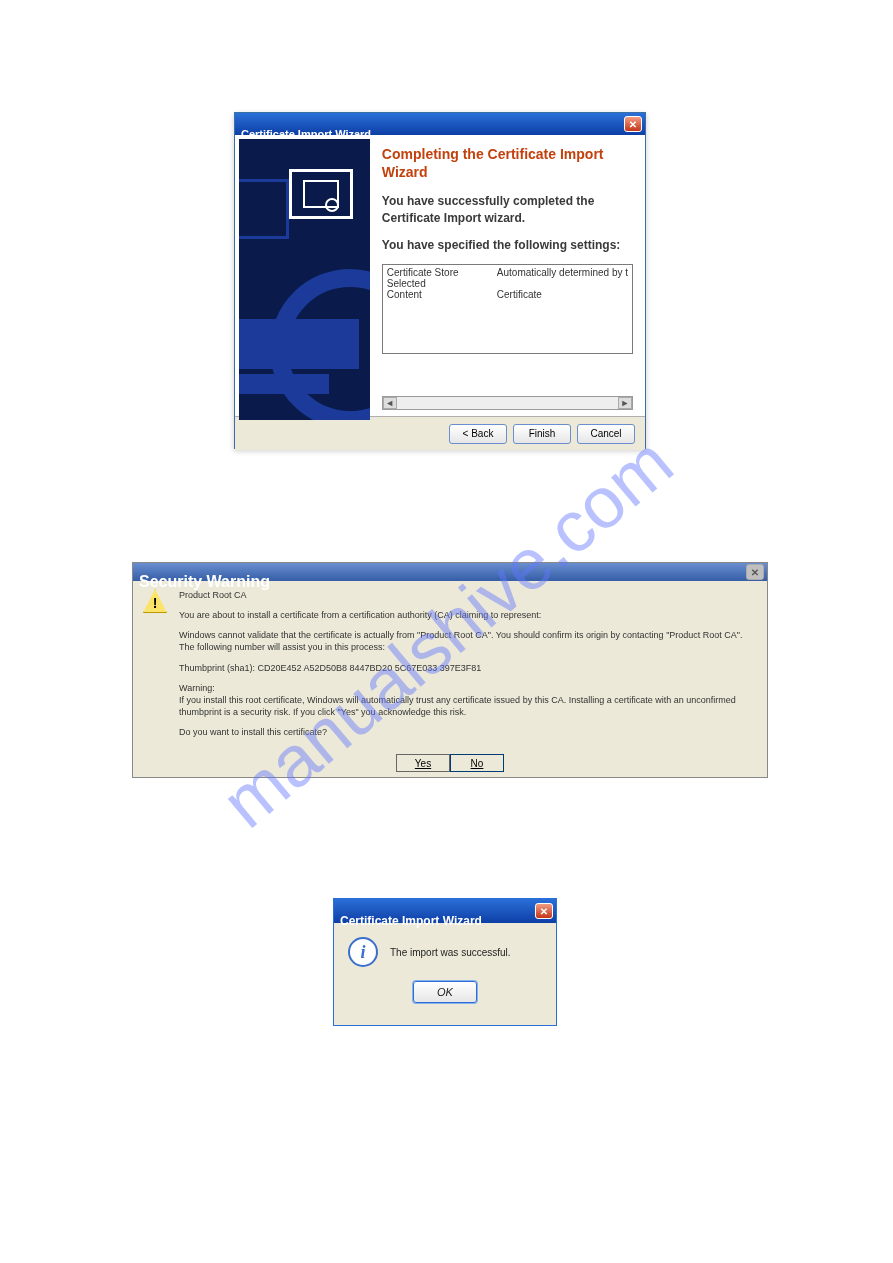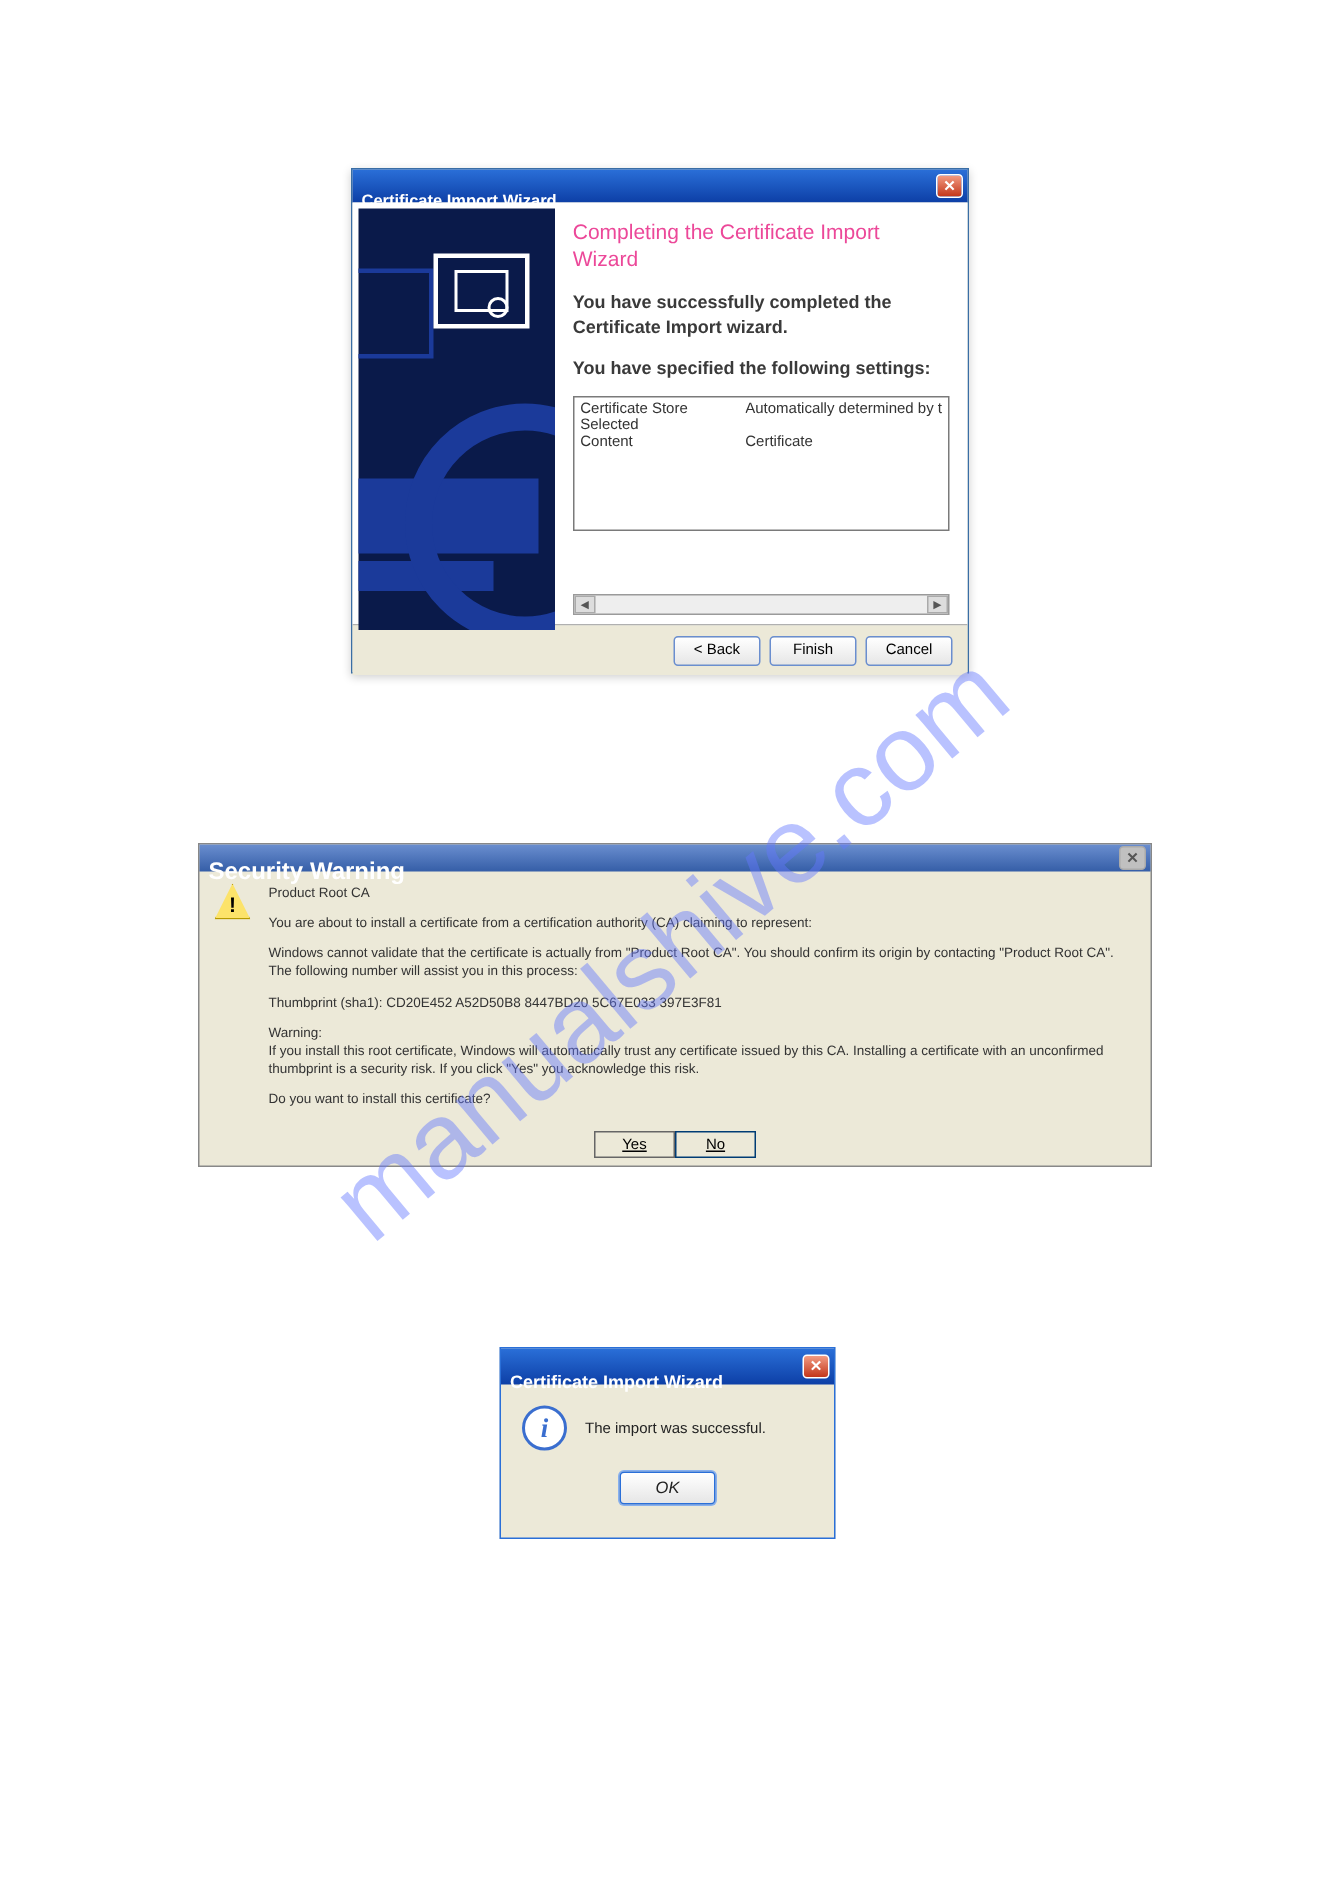--- a/index.html
+++ b/index.html
@@ -77,21 +77,21 @@
     position:relative;
   }
   .side-graphic .cert-inner::before{
     content:''; position:absolute; right:-2px; bottom:-6px;
     width:10px; height:10px; border:2px solid #fff; border-radius:50%;
   }
   .wizard1-right {
     flex: 1; padding: 10px 12px 6px 12px;
     display:flex; flex-direction:column;
   }
-  .wiz-heading { font-size: 14px; font-weight: normal; color:#ec4899; line-height:1.3; margin-bottom:12px; }
+  .wiz-heading { font-size: 14px; font-weight: bold; color:#c2410c; line-height:1.3; margin-bottom:12px; }
   .wiz-text { font-size: 12px; color:#3a3a3a; line-height:1.4; margin-bottom:10px;font-weight:bold; }
   .settings-box {
     border:1px solid #7a7a7a; background:#fff;
     height:90px; overflow:hidden;
     font-size:10px; color:#333;
     padding:2px 4px;
   }
   .settings-row { display:flex; }
   .settings-row .c1 { width:110px; }
   .settings-row .c2 { flex:1; white-space:nowrap; overflow:hidden; }

